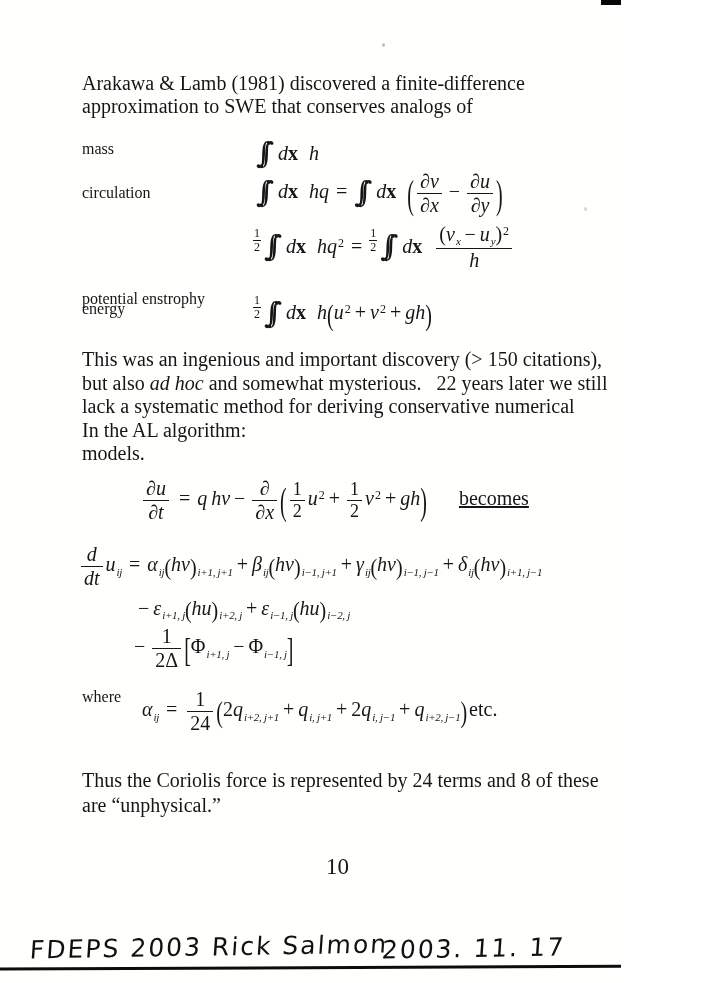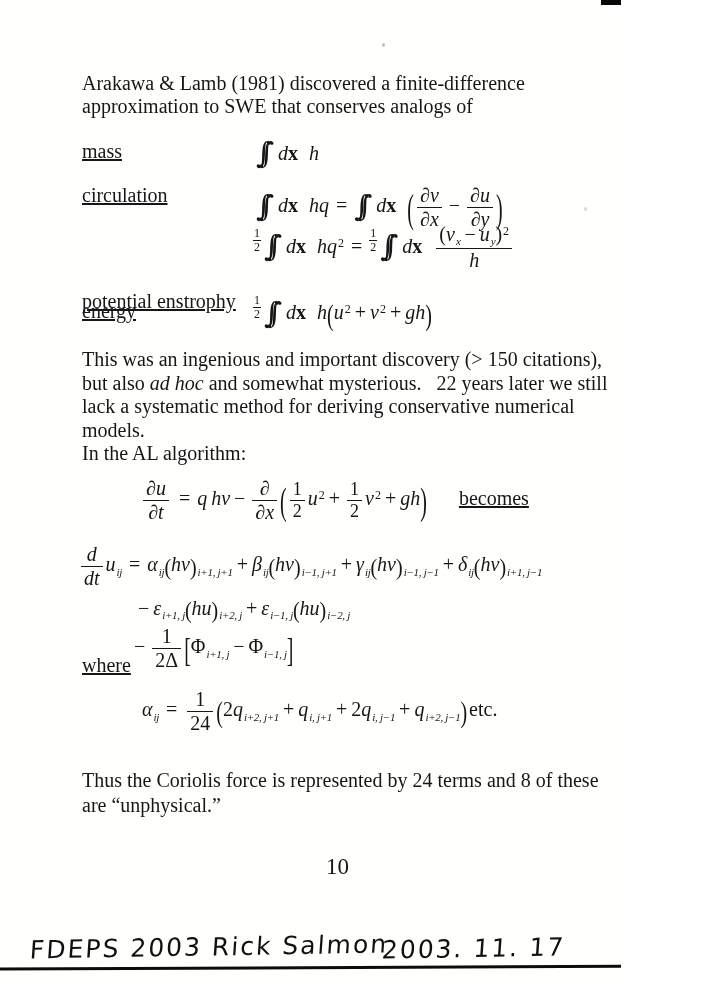--- a/index.html
+++ b/index.html
@@ -2,21 +2,21 @@
 <html><head>
 <meta charset="utf-8">
 <style>
   html,body{margin:0;padding:0;background:#ffffff;}
   .page{position:relative;width:621px;height:983px;background:#fffffe;overflow:hidden;
         font-family:"Liberation Serif","DejaVu Serif",serif;color:#161616;}
   .line{white-space:pre;}
   #intro{position:absolute;left:82px;top:72px;font-size:20px;line-height:23px;}
   #para2{position:absolute;left:82px;top:348px;font-size:20px;line-height:23.5px;}
   #closing{position:absolute;left:82px;top:768px;font-size:20px;line-height:24.5px;}
-  .label{position:absolute;font-size:20px;white-space:nowrap;text-decoration:underline;}
+  .label{position:absolute;font-size:16px;white-space:nowrap;}
   .formula{position:absolute;white-space:nowrap;font-size:20px;}
   .it{font-style:italic;}
   .bf{font-weight:bold;}
   .gap{display:inline-block;width:11px;}
   .gap2{display:inline-block;width:4px;}
   .op{margin:0 4px;}
   .eqop{margin:0 7px;}
   .iint{font-family:"DejaVu Serif",serif;font-size:29px;letter-spacing:-0.42em;
         padding-right:0.42em;vertical-align:-0.12em;margin-right:4px;font-style:normal;}
   .frac{display:inline-block;vertical-align:middle;text-align:center;margin:0 3px;}
@@ -68,57 +68,57 @@
 
   <div class="label" style="left:82px;top:140px;">mass</div>
   <div class="label" style="left:82px;top:184px;">circulation</div>
   <div class="label" style="left:82px;top:242px;margin-top:48px;">potential enstrophy</div>
   <div class="label" style="left:82px;top:300px;">energy</div>
 
   <div class="formula" style="left:256px;top:136px;">
     <span class="iint">∫∫</span><span class="it">d</span><span class="bf">x</span><span class="gap"></span><span class="it">h</span>
   </div>
 
-  <div class="formula" style="left:256px;top:185px;">
+  <div class="formula" style="left:256px;top:171px;">
     <span class="iint">∫∫</span><span class="it">d</span><span class="bf">x</span><span class="gap"></span><span class="it">hq</span><span class="eqop">=</span><span class="iint">∫∫</span><span class="it">d</span><span class="bf">x</span><span class="gap"></span><span class="sy p21">(</span><span class="frac"><span class="num it">∂v</span><span class="den it">∂x</span></span><span class="op">−</span><span class="frac"><span class="num it">∂u</span><span class="den it">∂y</span></span><span class="sy p21">)</span>
   </div>
 
   <div class="formula" style="left:253px;top:224px;">
     <span class="frac sfrac"><span class="num">1</span><span class="den">2</span></span><span class="iint">∫∫</span><span class="it">d</span><span class="bf">x</span><span class="gap"></span><span class="it">hq</span><sup>2</sup><span class="eqop">=</span><span class="frac sfrac"><span class="num">1</span><span class="den">2</span></span><span class="iint">∫∫</span><span class="it">d</span><span class="bf">x</span><span class="gap"></span><span class="frac"><span class="num"><span>(</span><span class="it">v</span><sub>x</sub><span class="op">−</span><span class="it">u</span><sub>y</sub><span>)</span><sup>2</sup></span><span class="den it">h</span></span>
   </div>
 
   <div class="formula" style="left:253px;top:294px;">
     <span class="frac sfrac"><span class="num">1</span><span class="den">2</span></span><span class="iint">∫∫</span><span class="it">d</span><span class="bf">x</span><span class="gap"></span><span class="it">h</span><span class="sy p14">(</span><span class="it">u</span><sup>2</sup><span class="op">+</span><span class="it">v</span><sup>2</sup><span class="op">+</span><span class="it">gh</span><span class="sy p14">)</span>
   </div>
 
   <div id="para2">
     <div class="line">This was an ingenious and important discovery (&gt; 150 citations),</div>
     <div class="line"><span>but also </span><span class="it">ad hoc</span><span> and somewhat mysterious.   22 years later we still</span></div>
     <div class="line">lack a systematic method for deriving conservative numerical</div>
+    <div class="line">In the AL algorithm:</div>
     <div class="line">models.</div>
-    <div class="line">In the AL algorithm:</div>
   </div>
 
   <div class="formula" style="left:140px;top:478px;">
     <span class="frac"><span class="num it">∂u</span><span class="den it">∂t</span></span><span class="eqop">=</span><span class="it">q</span><span class="gap2"></span><span class="it">hv</span><span class="op">−</span><span class="frac"><span class="num it">∂</span><span class="den it">∂x</span></span><span class="sy p19">(</span><span class="frac f18"><span class="num">1</span><span class="den">2</span></span><span class="it">u</span><sup>2</sup><span class="op">+</span><span class="frac f18"><span class="num">1</span><span class="den">2</span></span><span class="it">v</span><sup>2</sup><span class="op">+</span><span class="it">gh</span><span class="sy p19">)</span><span class="follow">becomes</span>
   </div>
 
   <div class="formula" style="left:78px;top:544px;">
     <span class="frac"><span class="num it">d</span><span class="den it">dt</span></span><span class="it">u</span><sub>ij</sub><span class="eqop">=</span><span class="it">α</span><sub>ij</sub><span class="sy p11">(</span><span class="it">hv</span><span class="sy p11">)</span><sub>i+1, j+1</sub><span class="op">+</span><span class="it">β</span><sub>ij</sub><span class="sy p11">(</span><span class="it">hv</span><span class="sy p11">)</span><sub>i−1, j+1</sub><span class="op">+</span><span class="it">γ</span><sub>ij</sub><span class="sy p11">(</span><span class="it">hv</span><span class="sy p11">)</span><sub>i−1, j−1</sub><span class="op">+</span><span class="it">δ</span><sub>ij</sub><span class="sy p11">(</span><span class="it">hv</span><span class="sy p11">)</span><sub>i+1, j−1</sub>
   </div>
 
   <div class="formula" style="left:134px;top:597px;">
     <span class="op">−</span><span class="it">ε</span><sub>i+1, j</sub><span class="sy p11">(</span><span class="it">hu</span><span class="sy p11">)</span><sub>i+2, j</sub><span class="op">+</span><span class="it">ε</span><sub>i−1, j</sub><span class="sy p11">(</span><span class="it">hu</span><span class="sy p11">)</span><sub>i−2, j</sub>
   </div>
 
   <div class="formula" style="left:130px;top:626px;">
     <span class="op">−</span><span class="frac"><span class="num">1</span><span class="den">2Δ</span></span><span class="sy b17">[</span><span>Φ</span><sub>i+1, j</sub><span class="op">−</span><span>Φ</span><sub>i−1, j</sub><span class="sy b17">]</span>
   </div>
 
-  <div class="label" style="left:82px;top:654px;">where</div>
+  <div class="label" style="left:82px;top:688px;">where</div>
 
   <div class="formula" style="left:142px;top:689px;">
     <span class="it">α</span><sub>ij</sub><span class="eqop">=</span><span class="frac"><span class="num">1</span><span class="den">24</span></span><span class="sy p14">(</span><span>2</span><span class="it">q</span><sub>i+2, j+1</sub><span class="op">+</span><span class="it">q</span><sub>i, j+1</sub><span class="op">+</span><span>2</span><span class="it">q</span><sub>i, j−1</sub><span class="op">+</span><span class="it">q</span><sub>i+2, j−1</sub><span class="sy p14">)</span><span class="follow2">etc.</span>
   </div>
 
   <div id="closing">
     <div class="line">Thus the Coriolis force is represented by 24 terms and 8 of these</div>
     <div class="line">are “unphysical.”</div>
   </div>
 

